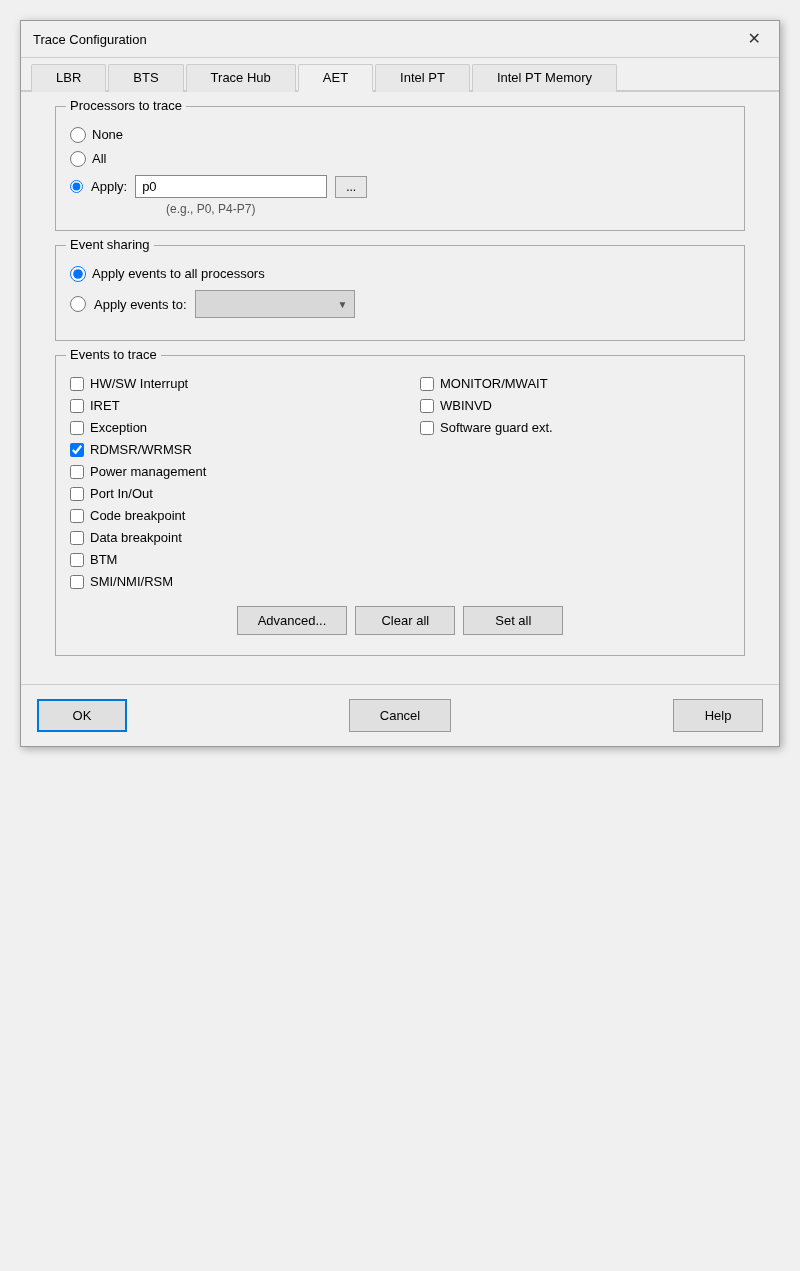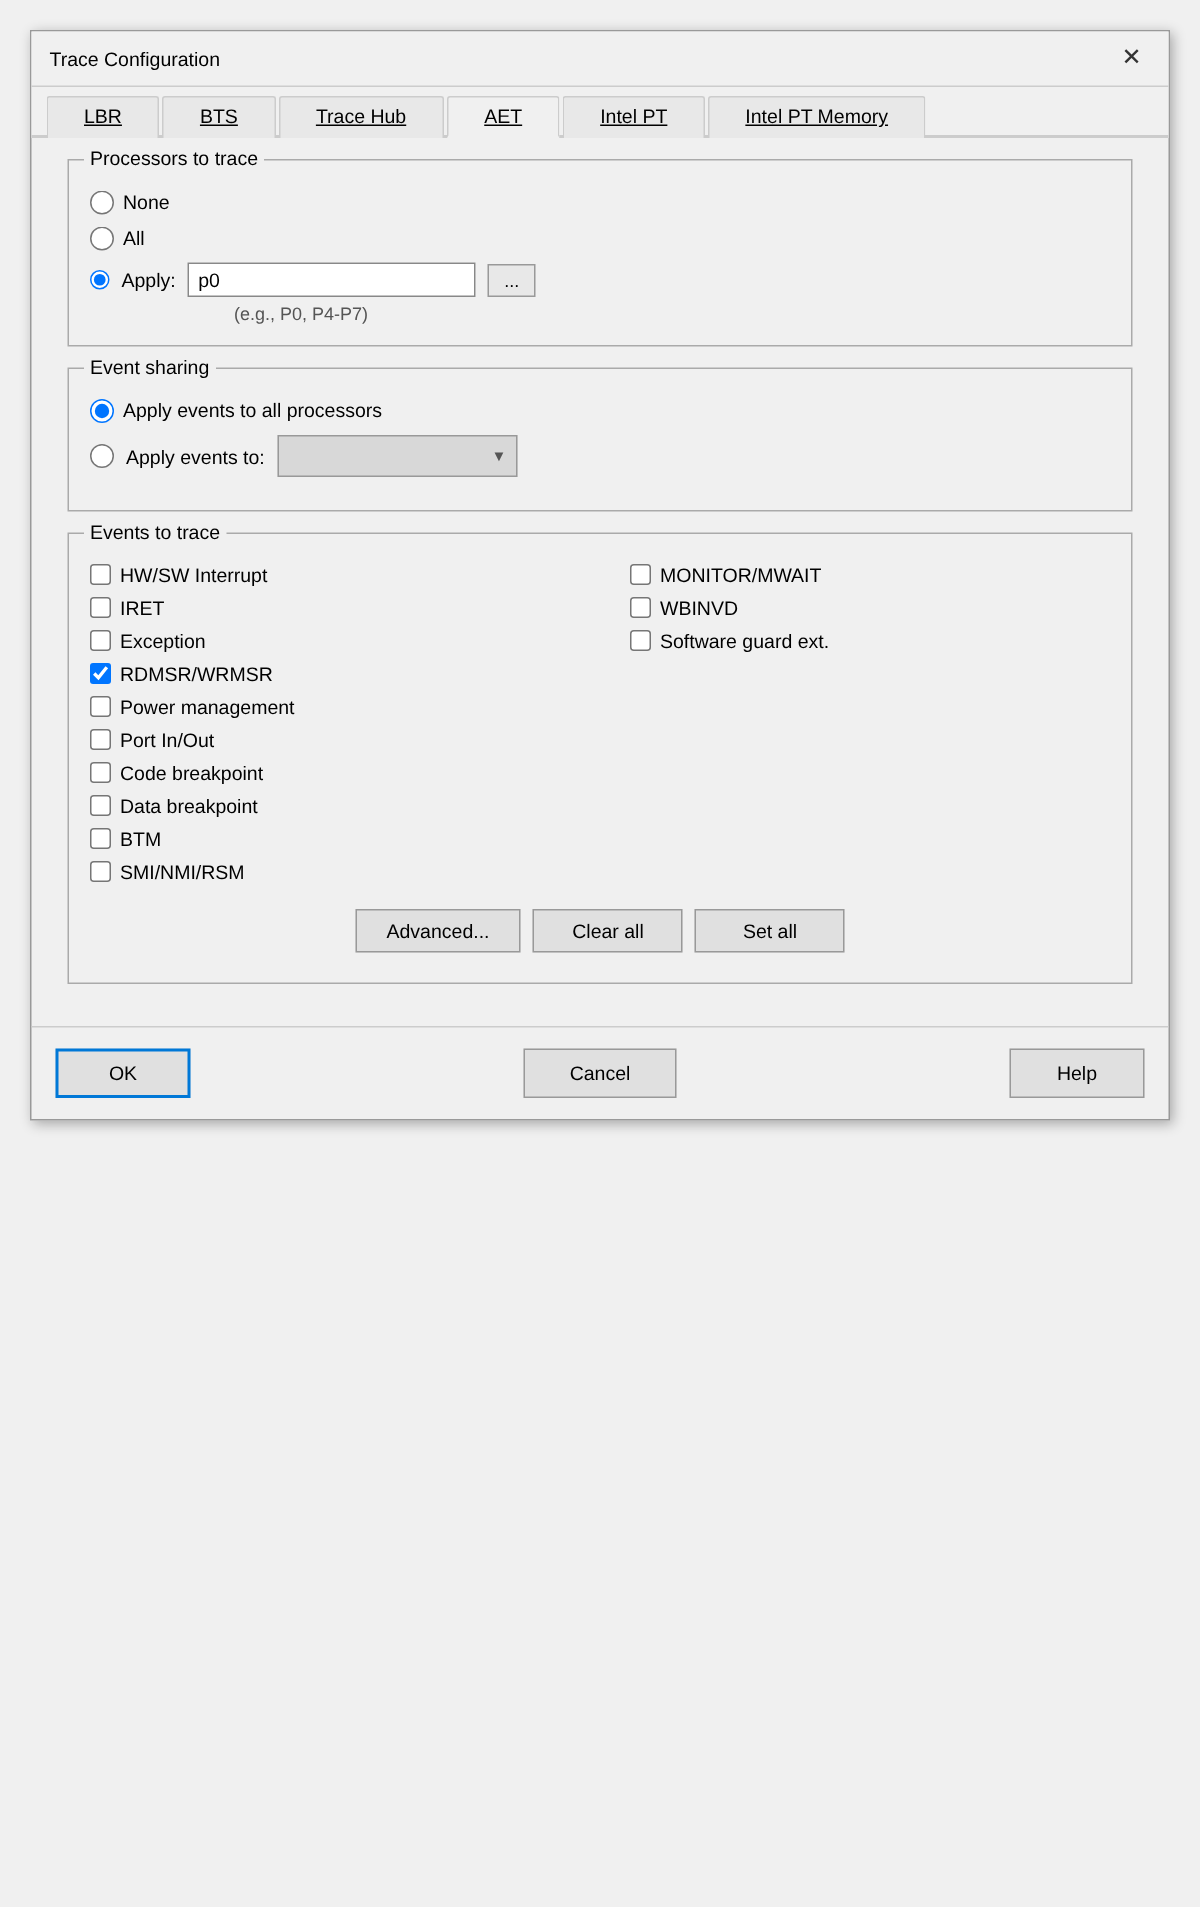--- a/index.html
+++ b/index.html
@@ -50,30 +50,29 @@
     }
     .tab {
       padding: 5px 24px;
       border: 1px solid #ccc;
       border-bottom: none;
       background: #e8e8e8;
       cursor: pointer;
       font-size: 13px;
       margin-bottom: -2px;
       border-radius: 2px 2px 0 0;
-      text-decoration: underline;
     }
     .tab.active {
       background: #f0f0f0;
       border-bottom: 2px solid #f0f0f0;
       font-weight: normal;
       z-index: 1;
     }
     .content {
-      padding: 14px 24px;
+      padding: 14px 34px;
     }
     .group-box {
       border: 1px solid #aaa;
       margin-bottom: 14px;
       padding: 10px 14px 14px 14px;
       position: relative;
     }
     .group-label {
       position: absolute;
       top: -9px;
@@ -118,21 +117,21 @@
       min-width: 32px;
     }
     .hint-text {
       font-size: 12px;
       color: #555;
       margin-left: 96px;
       margin-top: 2px;
     }
     .checkbox-row {
       display: flex;
-      align-items: flex-start;
+      align-items: flex-end;
       gap: 6px;
       margin-bottom: 7px;
     }
     .checkbox-row input[type="checkbox"] {
       margin: 0;
       width: 14px;
       height: 14px;
     }
     .events-grid {
       display: grid;

